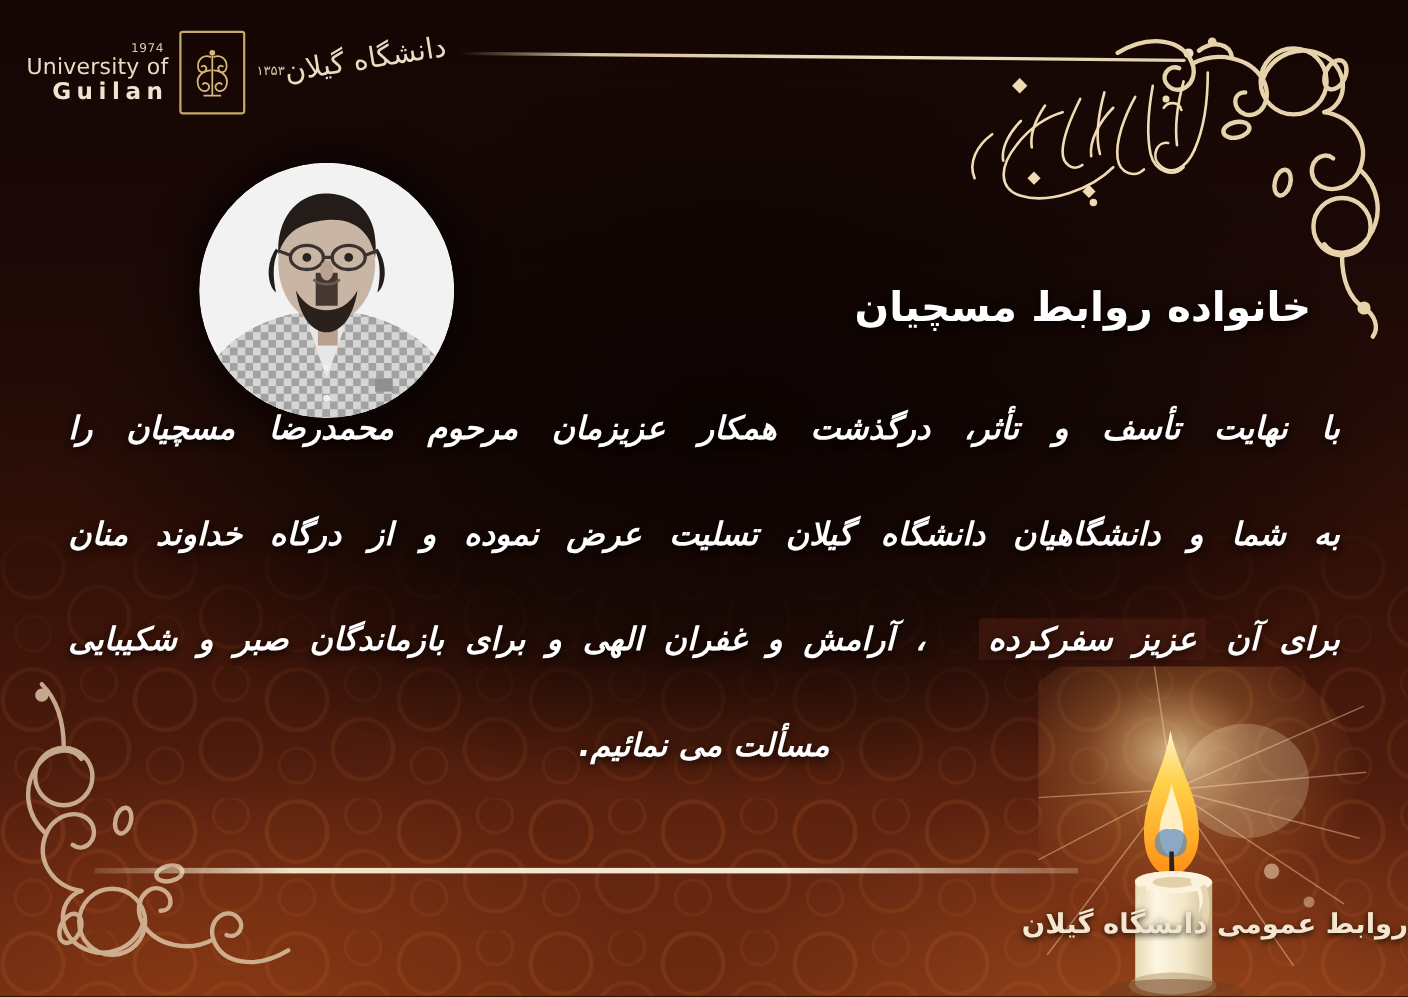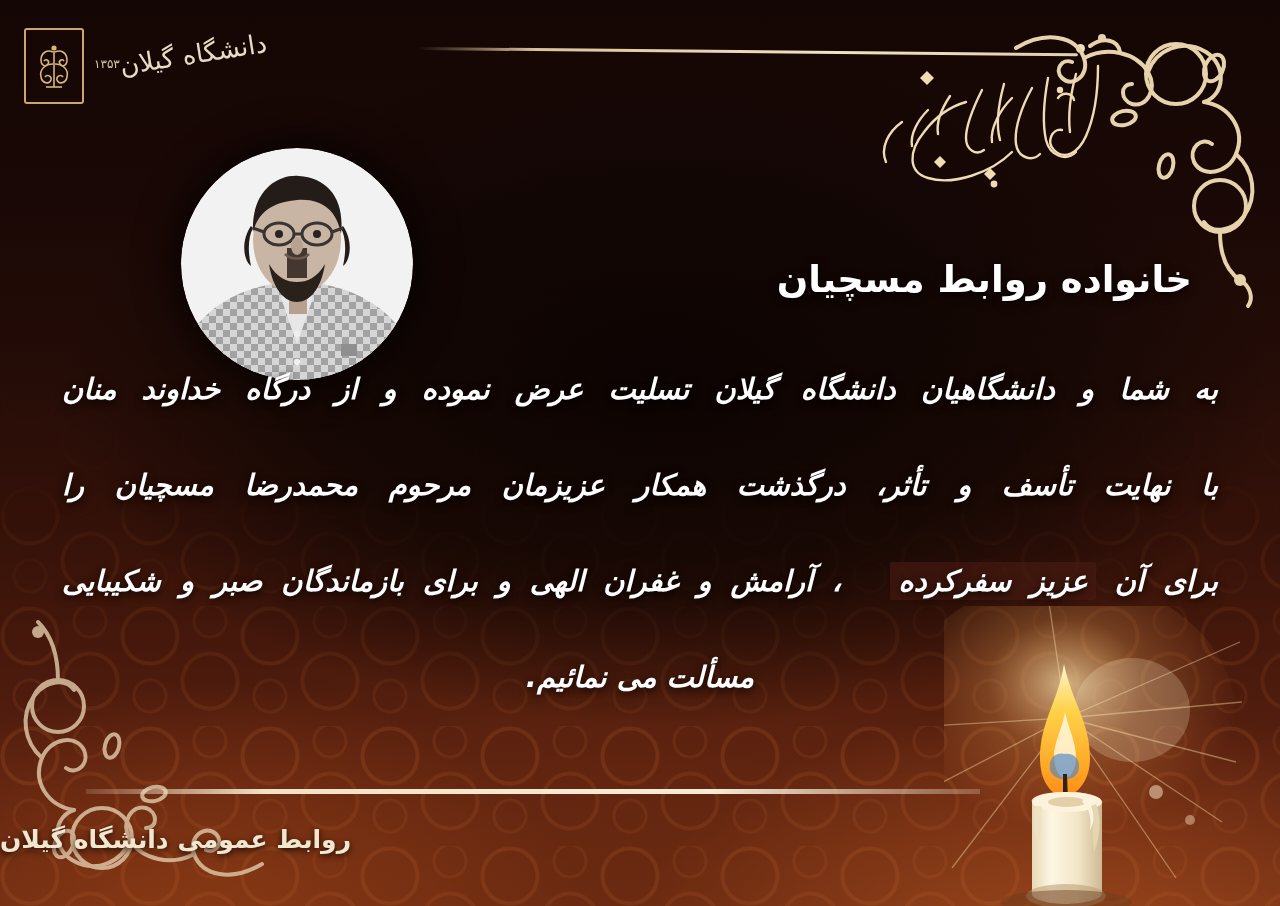--- a/index.html
+++ b/index.html
@@ -92,37 +92,42 @@
     color:#fff;font-weight:700;font-size:29px;
     text-align:justify;text-align-last:justify;
     margin-bottom:62px;white-space:nowrap;
     text-shadow:0 2px 9px rgba(0,0,0,.85);
     font-style:italic;
   }
   .bline.last{text-align:left;text-align-last:center;padding-right:0;}
   .bline .hl{background:rgba(72,28,18,.62);padding:2px 8px;border-radius:2px;margin-left:30px;}
 
   .footer{
-    position:absolute;left:0;right:0;bottom:52px;text-align:left;
+    position:absolute;left:0;right:0;bottom:52px;text-align:right;
     color:#f3e6cf;font-size:25px;font-weight:700;
     text-shadow:0 2px 6px rgba(0,0,0,.8);
   }
   .footer-rule{position:absolute;left:86px;right:300px;bottom:112px;height:5px;
     background:linear-gradient(90deg,rgba(240,226,196,.15) 0%,#f0e2c4 20%,#f6ecd6 70%,rgba(240,226,196,.25) 100%);}
 </style>
 </head>
 <body>
 
 <div class="poster">
 
   <div class="pattern-top"></div>
   <div class="pattern"></div>
   <div class="vignette"></div>
 
   <div class="logo">
+    <div class="logo-en">
+      <span class="logo-year">1974</span>
+      <span class="logo-l1">University of</span>
+      <span class="logo-l2">Guilan</span>
+    </div>
 
     <div class="emblem">
       <svg width="44" height="58" viewBox="0 0 44 58" fill="none" stroke="#d6b679" stroke-width="1.6">
         <circle cx="22" cy="11" r="2.6" fill="#d6b679" stroke="none"></circle>
         <path d="M22 14 L22 50"></path>
         <path d="M21 15 C15 12, 9 16, 9 23 C9 29, 14 30, 16 27 C18 24, 14 21, 12 24"></path>
         <path d="M23 15 C29 12, 35 16, 35 23 C35 29, 30 30, 28 27 C26 24, 30 21, 32 24"></path>
         <path d="M21 27 C14 27, 7 32, 9 40 C10 46, 17 48, 19 43 C20 39, 15 37, 13 40"></path>
         <path d="M23 27 C30 27, 37 32, 35 40 C34 46, 27 48, 25 43 C24 39, 29 37, 31 40"></path>
         <path d="M14 50 L30 50"></path>
@@ -229,22 +234,22 @@
           <circle cx="116" cy="214" r="3.2"></circle>
         </g>
         <rect x="160" y="196" width="16" height="12" fill="#8f8f8f"></rect>
       </g>
     </svg>
   </div>
 
   <div class="heading">خانواده روابط مسچیان</div>
 
   <div class="body-lines">
+    <div class="bline">با نهایت تأسف و تأثر، درگذشت همکار عزیزمان مرحوم محمدرضا مسچیان را</div>
     <div class="bline">به شما و دانشگاهیان دانشگاه گیلان تسلیت عرض نموده و از درگاه خداوند منان</div>
-    <div class="bline">با نهایت تأسف و تأثر، درگذشت همکار عزیزمان مرحوم محمدرضا مسچیان را</div>
     <div class="bline">برای آن <span class="hl">عزیز سفرکرده</span> ، آرامش و غفران الهی و برای بازماندگان صبر و شکیبایی</div>
     <div class="bline last">مسألت می نمائیم.</div>
   </div>
 
   <div class="orn orn-bl">
     <svg width="270" height="300" viewBox="0 0 270 300" fill="none" stroke="#e0c8a8" stroke-width="4" stroke-linecap="round">
       <path d="M10 38 C40 20, 70 26, 78 48 C84 66, 66 78, 56 68 C48 60, 56 48, 66 52"></path>
       <path d="M78 48 C100 36, 130 42, 142 62 C152 80, 140 98, 126 94 C114 90, 114 74, 126 74"></path>
       <circle cx="170" cy="64" r="30"></circle>
       <path d="M142 62 C150 40, 176 28, 200 42 C222 56, 218 86, 198 92"></path>

